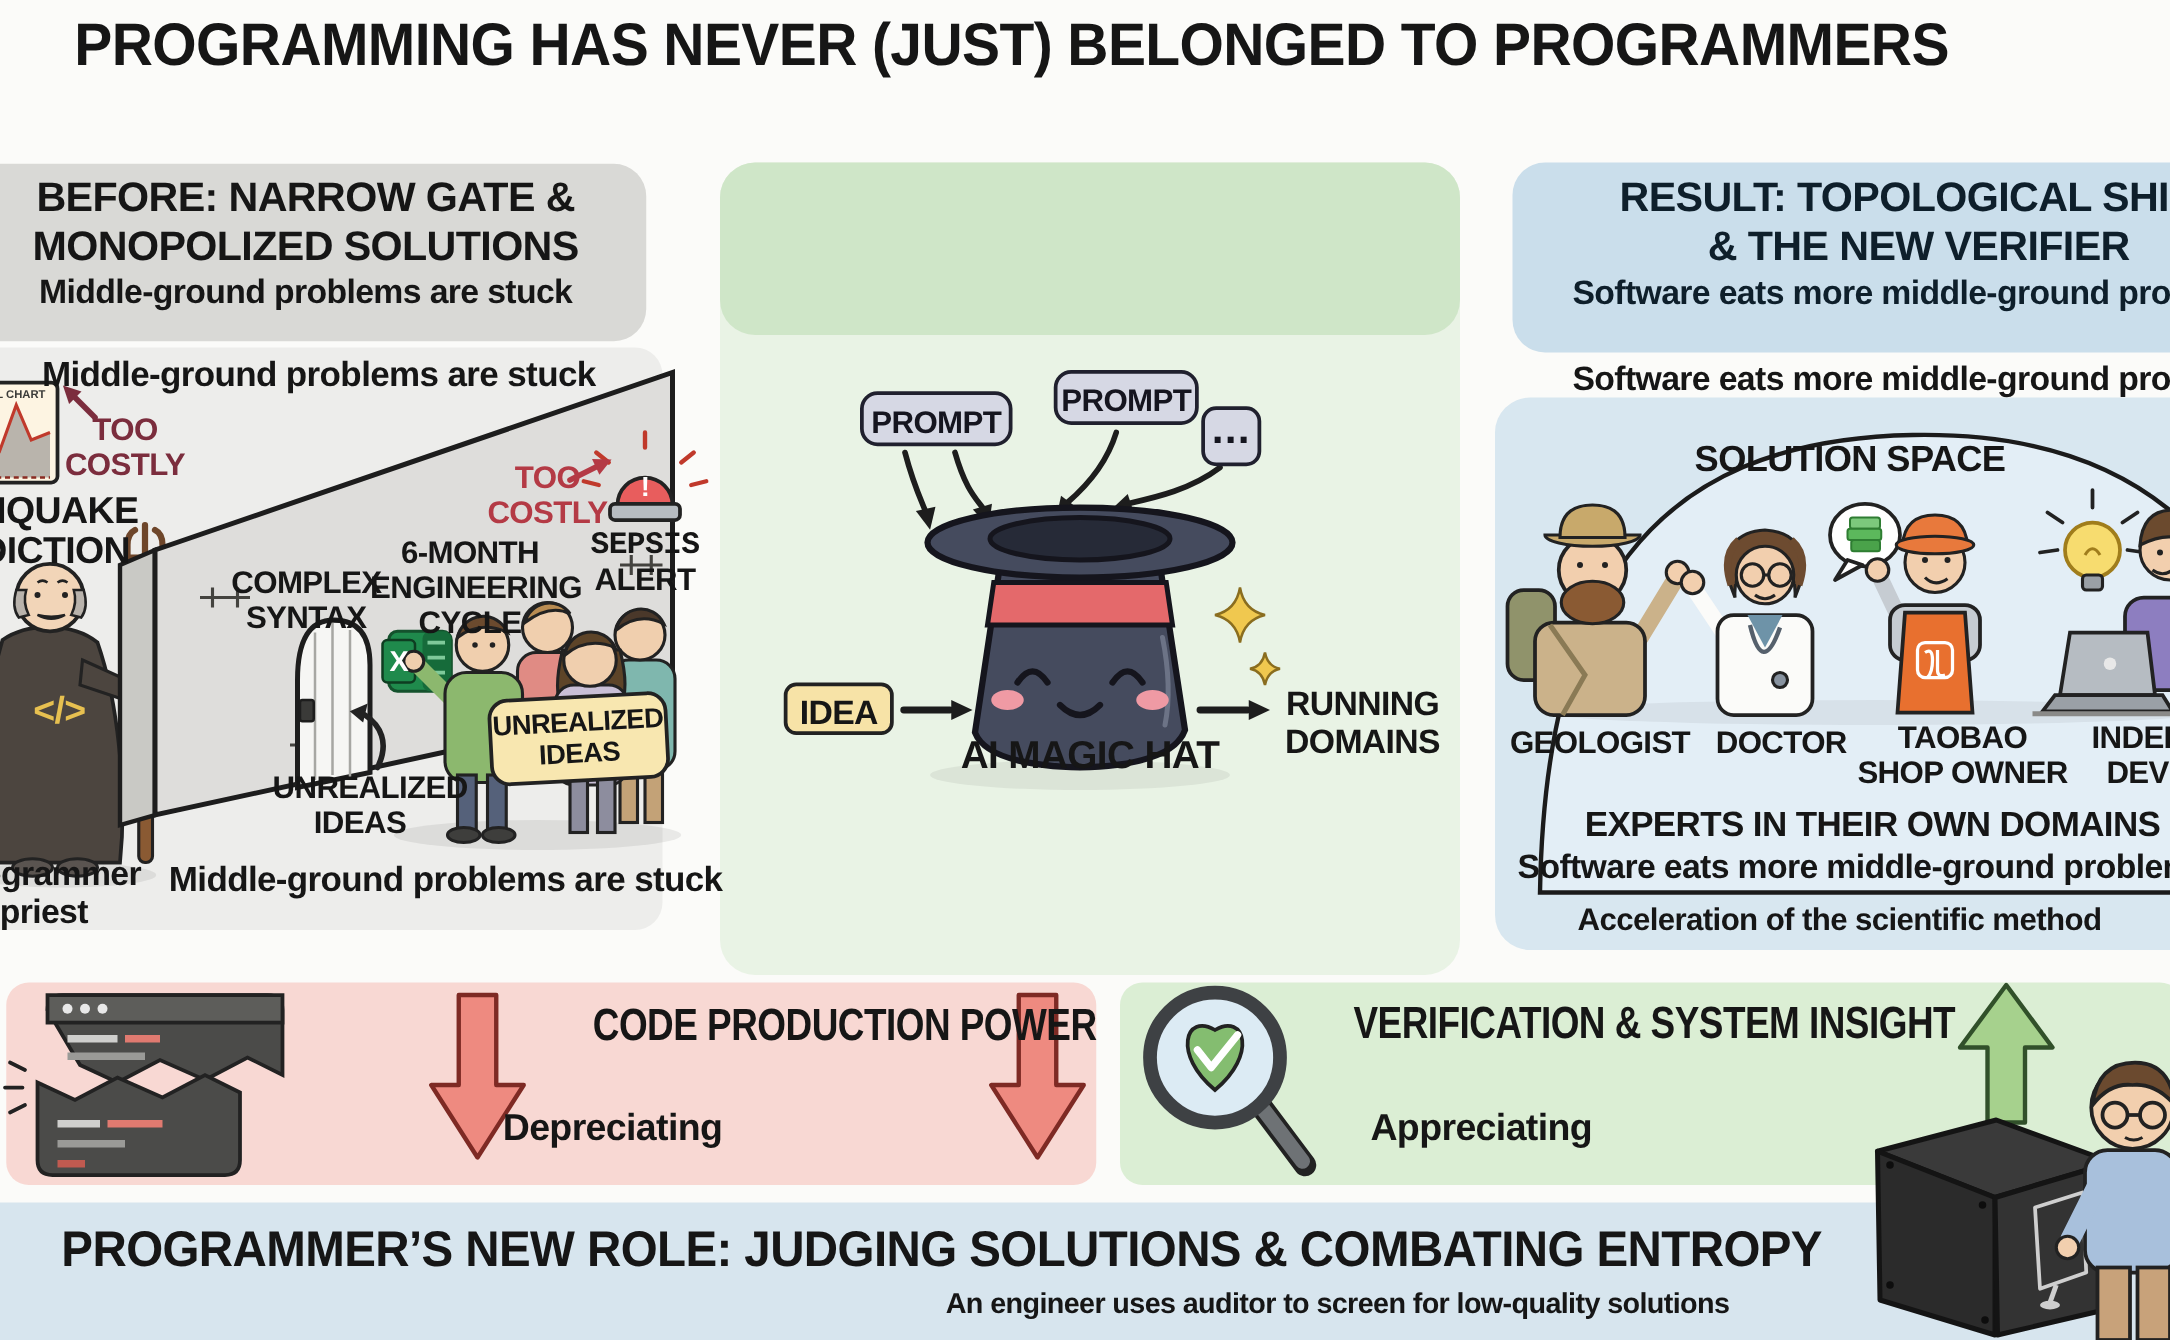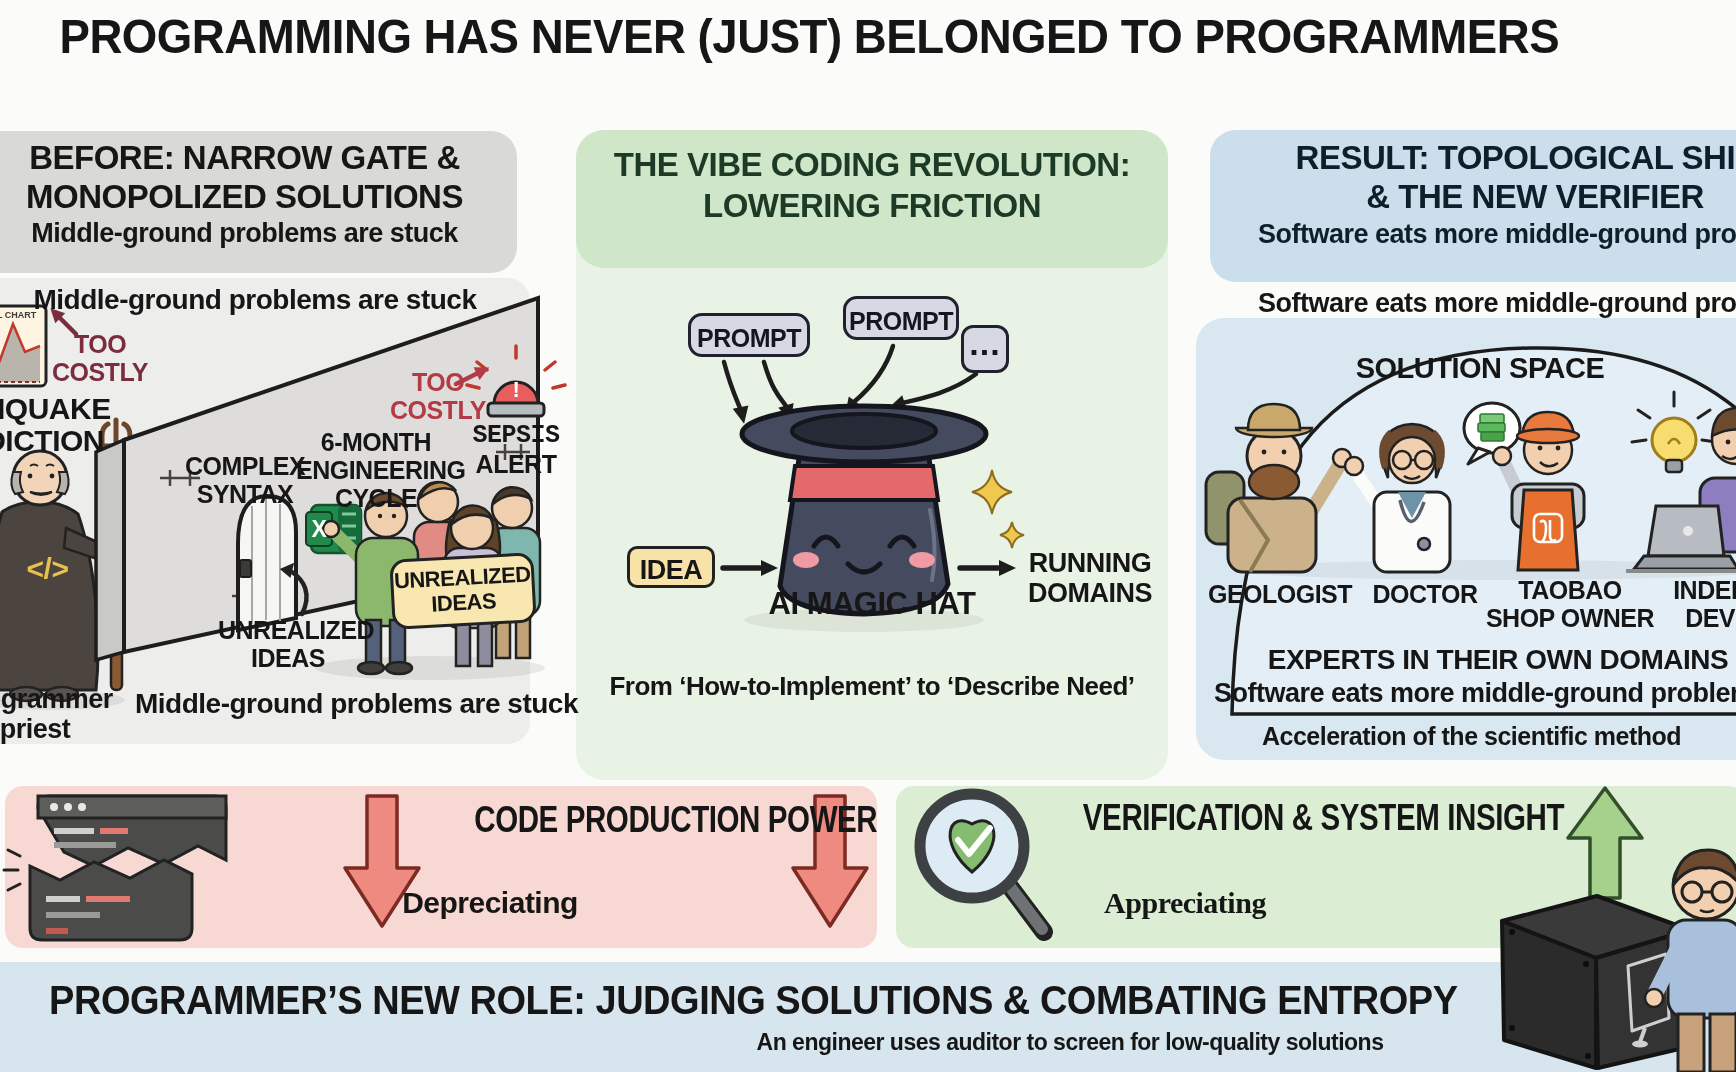--- a/index.html
+++ b/index.html
@@ -366,41 +366,36 @@
     <div class="txt nw" style="font-size:22px;">IDEAS</div>
   </div>
 
   <div class="abs txt c nw" style="left:-10px;top:552px;width:115px;font-size:30px;color:#e7c050;z-index:10;">&lt;/&gt;</div>
   <div class="abs c" style="left:-60px;top:684px;width:190px;z-index:10;">
     <div class="txt nw" style="font-size:27px;">Programmer</div>
     <div class="txt nw" style="font-size:27px;">priest</div>
   </div>
   <div class="abs txt c nw" style="left:135px;top:688px;width:400px;font-size:28px;z-index:10;">Middle-ground problems are stuck</div>
 
-  <div class="abs c" style="left:576px;top:144px;width:592px;z-index:10;">
-    <div class="txt nw" style="font-size:33px;line-height:41px;color:#1c3a26;">THE VIBE CODING REVOLUTION:</div>
-    <div class="txt nw" style="font-size:33px;line-height:41px;color:#1c3a26;">LOWERING FRICTION</div>
-  </div>
 
   <div class="abs txt c" style="left:688px;top:313px;width:122px;height:44px;background:#d6d8e4;border:3.5px solid #20202e;border-radius:14px;
               font-size:25px;line-height:44px;color:#15151f;z-index:10;box-sizing:border-box;">PROMPT</div>
   <div class="abs txt c" style="left:843px;top:296px;width:116px;height:44px;background:#d6d8e4;border:3.5px solid #20202e;border-radius:14px;
               font-size:25px;line-height:44px;color:#15151f;z-index:10;box-sizing:border-box;">PROMPT</div>
   <div class="abs txt c" style="left:961px;top:325px;width:48px;height:48px;background:#d6d8e4;border:3.5px solid #20202e;border-radius:12px;
               font-size:34px;line-height:30px;letter-spacing:1px;color:#15151f;z-index:10;box-sizing:border-box;">...</div>
 
   <div class="abs txt c" style="left:627px;top:546px;width:88px;height:42px;background:#f7e3a7;border:3.5px solid #222;border-radius:10px;
               font-size:27px;line-height:42px;z-index:10;box-sizing:border-box;">IDEA</div>
   <div class="abs c" style="left:1012px;top:548px;width:156px;z-index:10;">
     <div class="txt nw" style="font-size:27px;">RUNNING</div>
     <div class="txt nw" style="font-size:27px;">DOMAINS</div>
   </div>
 
   <div class="abs txt c nw" style="left:672px;top:587px;width:400px;font-size:31px;z-index:10;">AI MAGIC HAT</div>
-  <div class="abs txt c nw" style="left:566px;top:672px;width:612px;font-size:26px;z-index:10;">From ‘How-to-Implement’ to ‘Describe Need’</div>
 
   <div class="abs c" style="left:1210px;top:138px;width:650px;z-index:10;">
     <div class="txt nw" style="font-size:33px;line-height:39px;color:#0e1f2b;">RESULT: TOPOLOGICAL SHIFT</div>
     <div class="txt nw" style="font-size:33px;line-height:39px;color:#0e1f2b;">&amp; THE NEW VERIFIER</div>
     <div class="txt nw" style="font-size:27px;line-height:36px;color:#0e1f2b;">Software eats more middle-ground problems</div>
   </div>
   <div class="abs txt c nw" style="left:1210px;top:288px;width:650px;font-size:27px;z-index:10;">Software eats more middle-ground problems</div>
 
   <div class="abs txt c nw" style="left:1330px;top:352px;width:300px;font-size:29px;z-index:10;">SOLUTION SPACE</div>
 
@@ -420,20 +415,20 @@
   <div class="abs txt c nw" style="left:430px;top:800px;width:380px;font-size:36px;z-index:10;">
     <span class="sq2">CODE PRODUCTION POWER</span>
   </div>
 
   <div class="abs txt nw" style="left:1262px;top:722px;font-size:25px;z-index:10;">Acceleration of the scientific method</div>
   <div class="abs txt c nw" style="left:340px;top:886px;width:300px;font-size:30px;z-index:10;">Depreciating</div>
 
   <div class="abs txt c nw" style="left:1030px;top:798px;width:540px;font-size:36px;z-index:10;">
     <span class="sq2">VERIFICATION &amp; SYSTEM INSIGHT</span>
   </div>
-  <div class="abs txt c nw" style="left:1035px;top:886px;width:300px;font-size:30px;z-index:10;font-family:Liberation Serif, serif;">Appreciating</div>
+  <div class="abs txt c nw" style="left:1035px;top:886px;width:300px;font-size:30px;z-index:10;">Appreciating</div>
 
   <div class="abs txt c nw" style="left:8px;top:978px;width:1490px;font-size:40px;z-index:10;">
     <span class="sq" style="transform:scaleX(.95);">PROGRAMMER’S NEW ROLE: JUDGING SOLUTIONS &amp; COMBATING ENTROPY</span>
   </div>
   <div class="abs txt c nw" style="left:640px;top:1030px;width:860px;font-size:23px;z-index:10;">An engineer uses auditor to screen for low-quality solutions</div>
 
 </div>
 
 </body></html>

